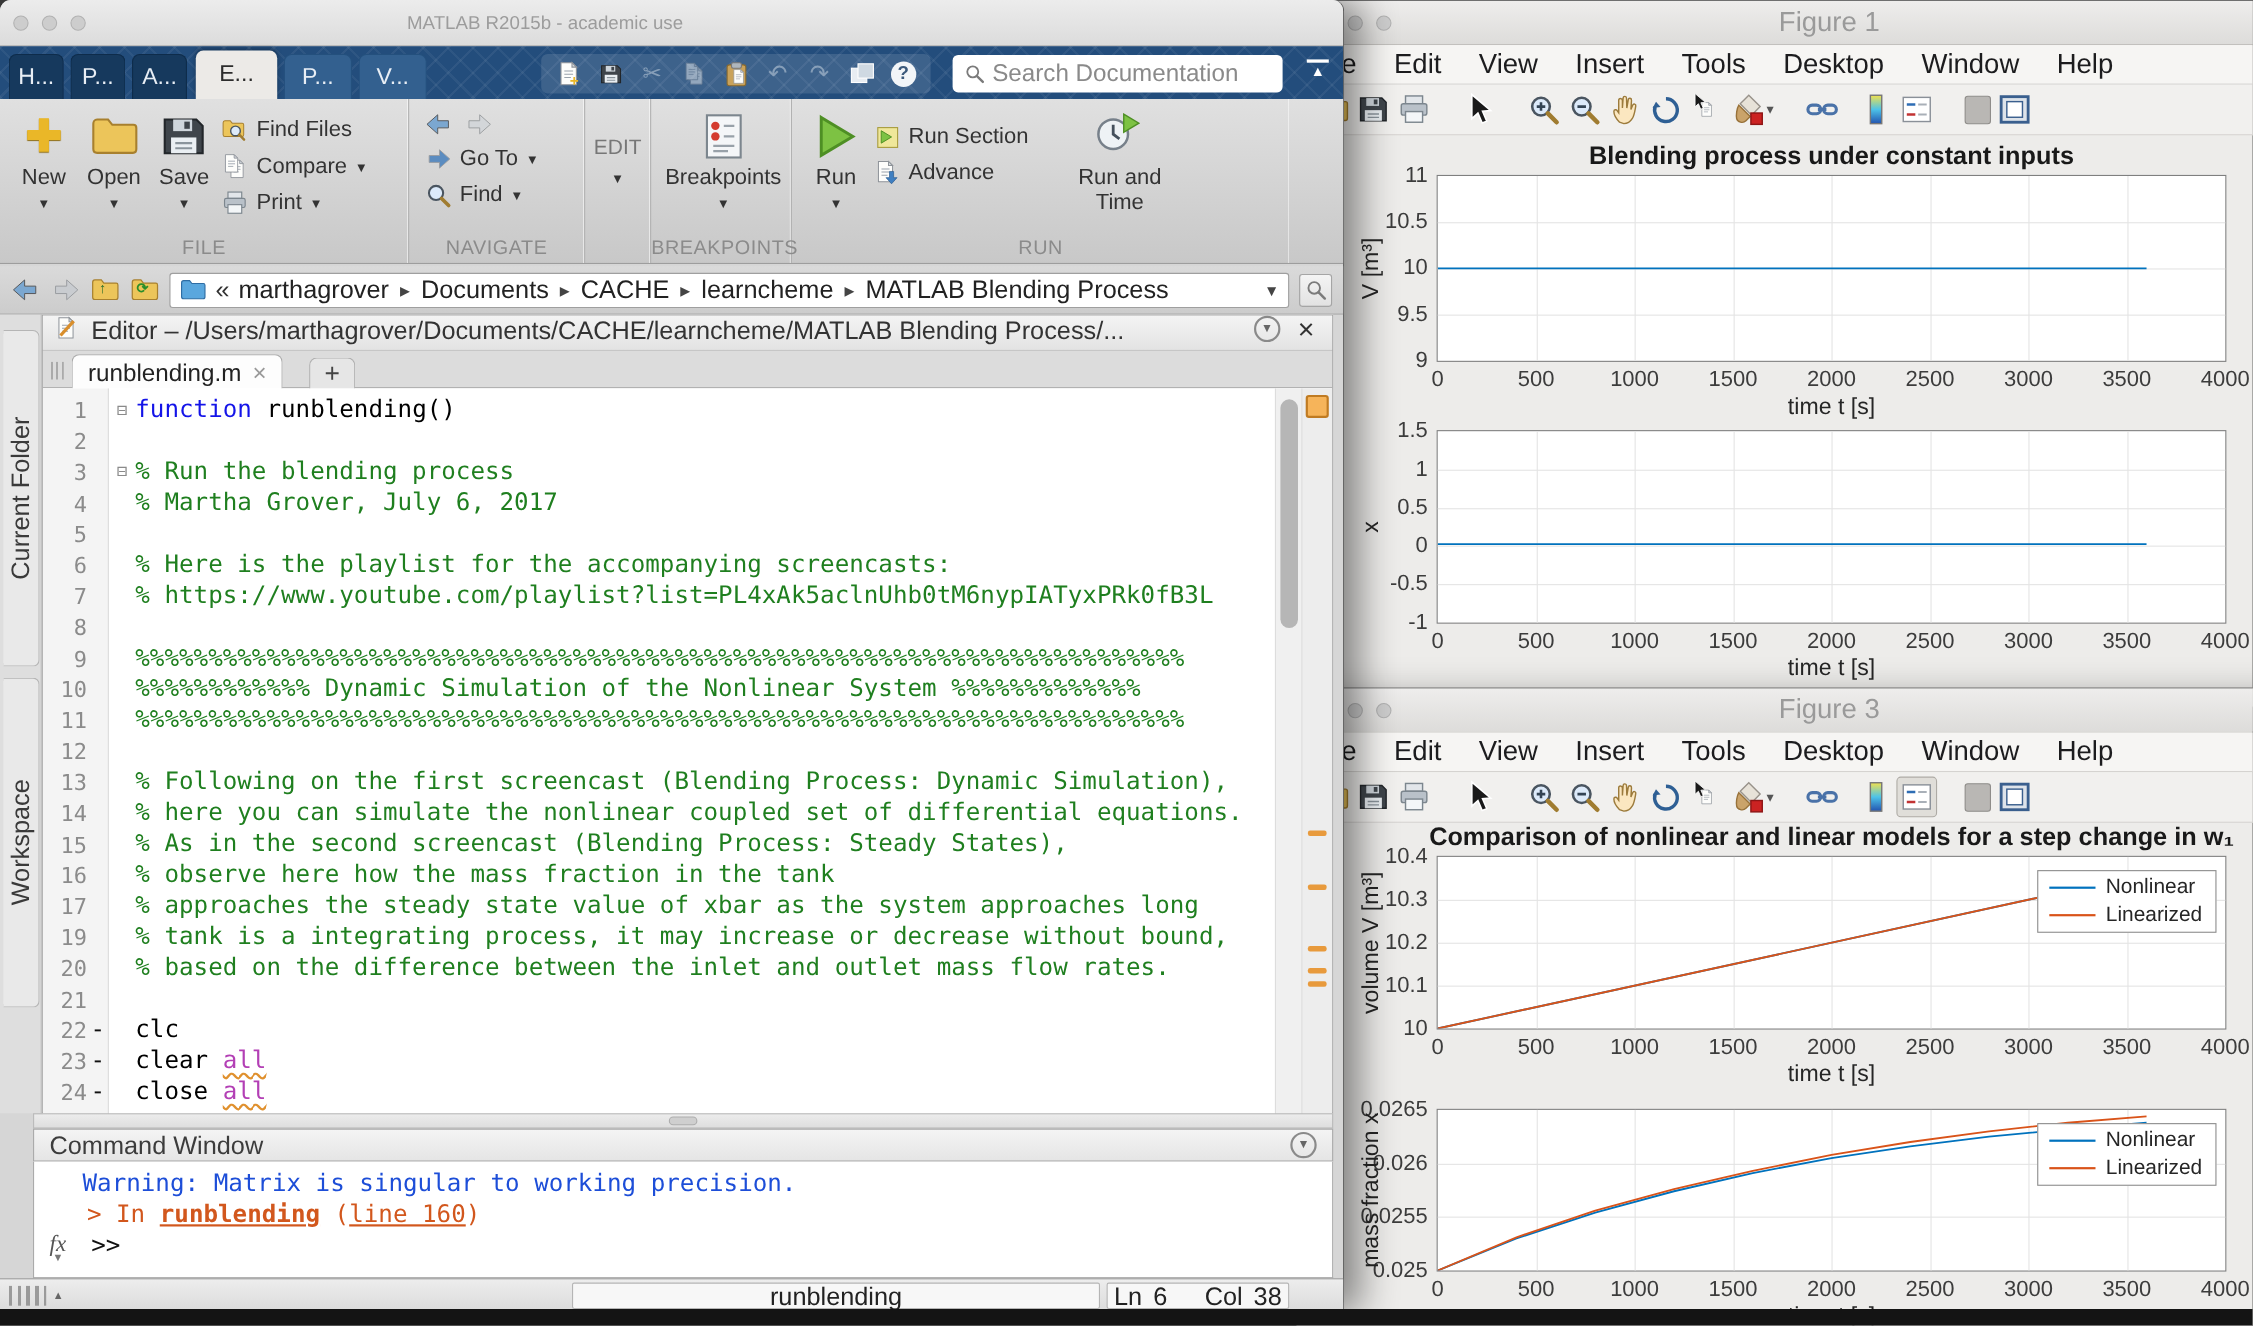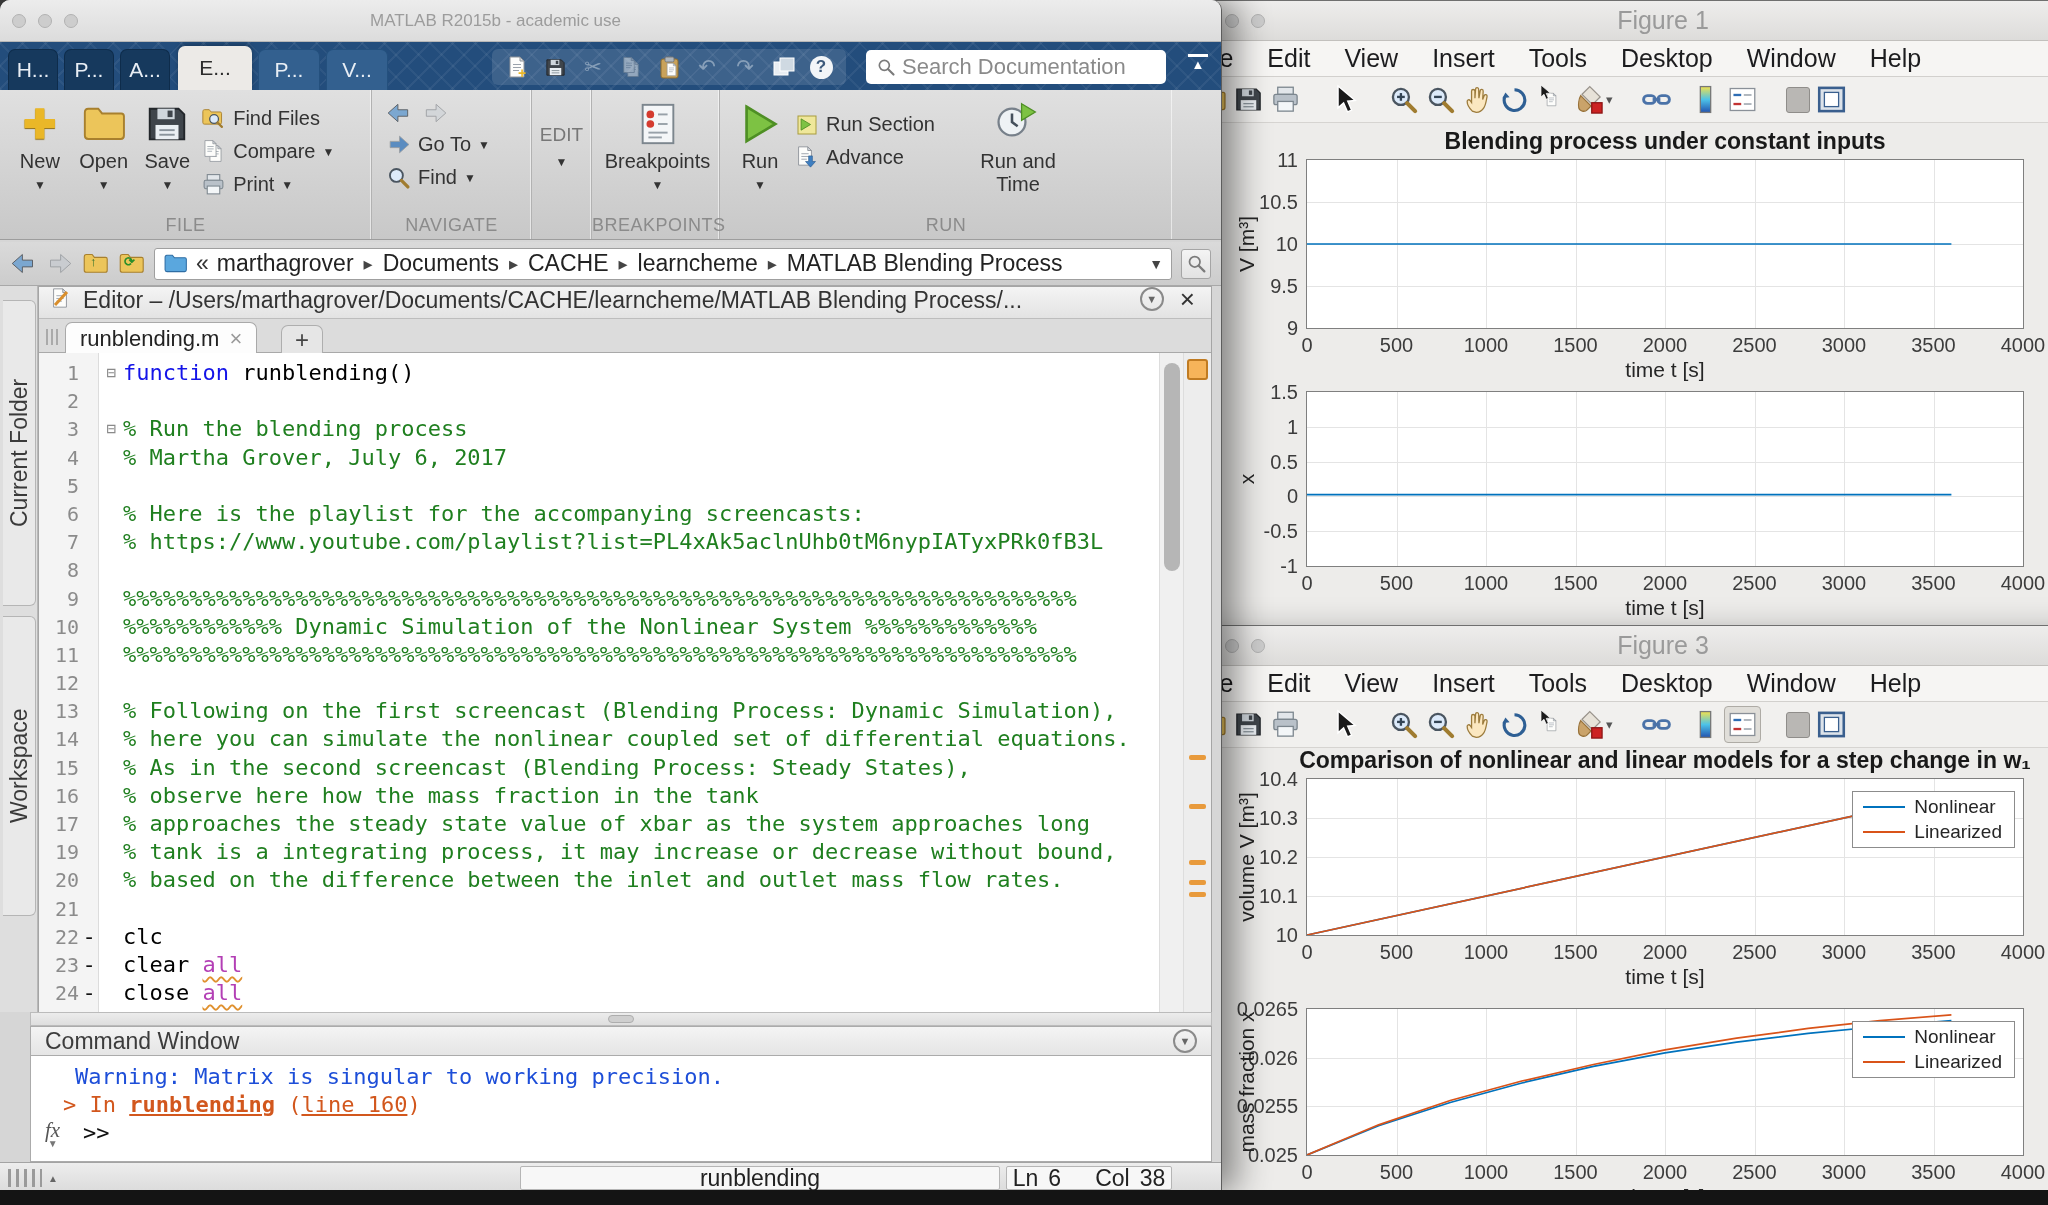--- a/index.html
+++ b/index.html
@@ -123,21 +123,21 @@
   .emark { position:absolute; left:5px; width:17px; height:5px; background:#e89a3c; border-radius:2px; }
 
   .splitter { position:absolute; left:30px; top:1012px; width:1182px; height:14px; background:linear-gradient(#ececec,#dedede); border:1px solid #bbb; display:flex; align-items:center; justify-content:center; }
   .pill { width:26px; height:8px; background:#cfcfcf; border:1px solid #adadad; border-radius:5px; }
 
   .cw { position:absolute; left:30px; top:1026px; width:1182px; height:136px; }
   .cwhdr { height:30px; background:linear-gradient(#f4f4f4,#e5e5e5); border:1px solid #ababab; display:flex; align-items:center; padding:0 14px; font-size:23px; color:#3c3c3c; }
   .cwhdr .grow { flex:1; }
   .cwbody { position:relative; height:106px; background:#fff; border:1px solid #ababab; border-top:none; font-family:"DejaVu Sans Mono", monospace; font-size:22px; }
   .cwwarn { position:absolute; left:44px; top:8px; color:#1d4ed8; }
-  .cwtrace { position:absolute; left:32px; top:36px; color:#d2571d;text-align:right; }
+  .cwtrace { position:absolute; left:48px; top:36px; color:#d2571d;text-align:right; }
   .cwlink { color:#d2571d; text-decoration:underline; font-weight:bold; }
   .cwlink2 { color:#d2571d; text-decoration:underline; }
   .fx { position:absolute; left:14px; top:64px; font-family:"Liberation Serif", serif; font-style:italic; font-size:21px; color:#555; line-height:20px; text-align:center; }
   .fx .tri { font-size:10px; line-height:8px; color:#777; font-style:normal; }
   .cwprompt { position:absolute; left:52px; top:64px; color:#111; }
 
   .sbar { position:absolute; left:0; top:1162px; width:100%; height:30px; background:linear-gradient(#ededed,#dbdbdb); border-top:1px solid #a3a3a3; }
   .sgrip { position:absolute; left:8px; top:6px; width:34px; height:18px; background:repeating-linear-gradient(90deg,#9a9a9a 0 3px,transparent 3px 8px); }
   .sgrip-tri { position:absolute; left:48px; top:10px; font-size:10px; color:#666; }
   .sfield { position:absolute; left:520px; top:3px; width:480px; height:24px; background:#f7f7f7; border:1px solid #b5b5b5; border-radius:2px; text-align:center; font-size:23px; color:#222; line-height:22px; }

